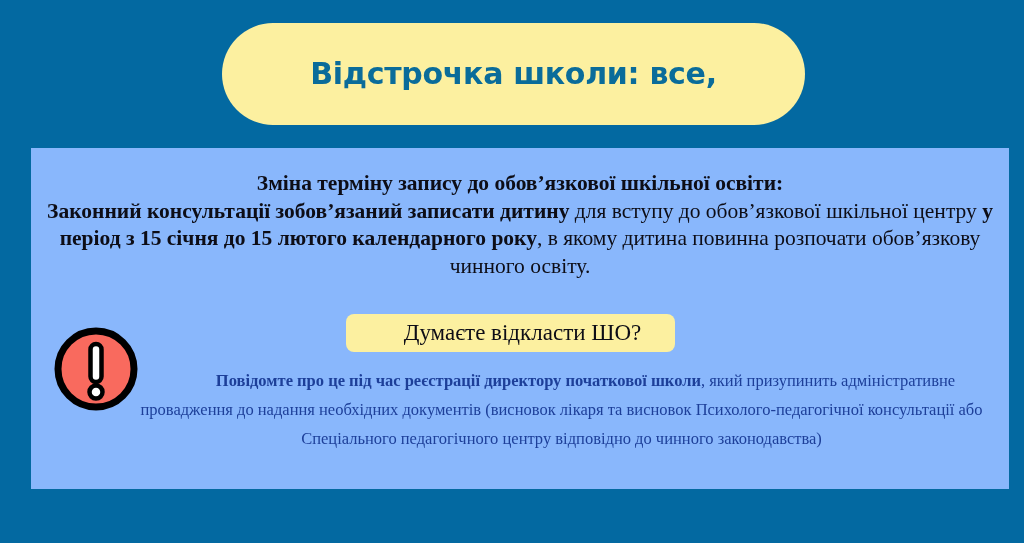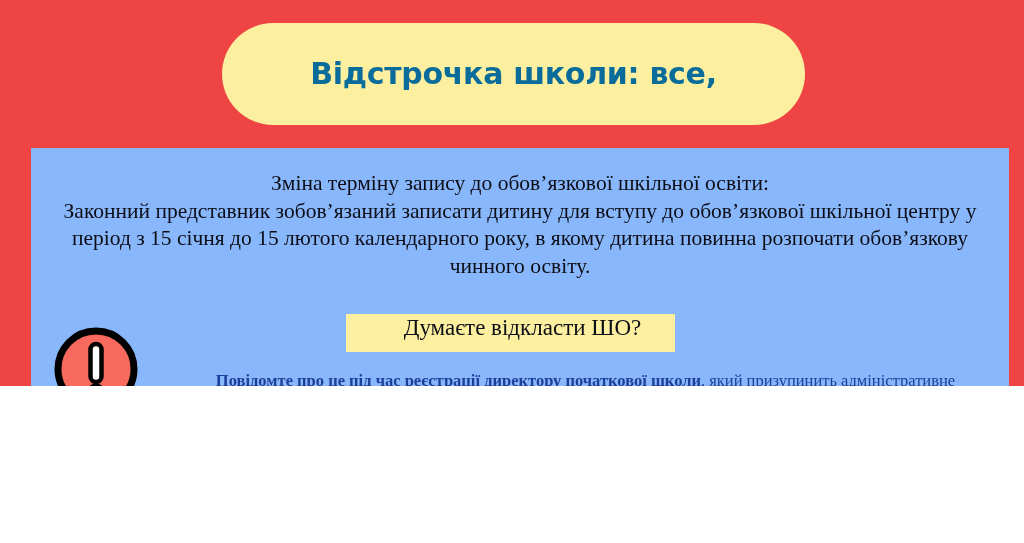--- a/index.html
+++ b/index.html
@@ -3,22 +3,22 @@
 <meta charset="utf-8">
 <style>
   html, body {
     margin: 0;
     padding: 0;
     background: #ffffff;
   }
   #infographic {
     position: relative;
     width: 1024px;
-    height: 386px;
-    background: #ef4444;
+    height: 543px;
+    background: #0369a1;
     overflow: hidden;
     font-family: "Liberation Serif", "DejaVu Serif", serif;
   }
 
   
   .title-pill {
     position: absolute;
     left: 222px;
     top: 23px;
     width: 583px;
@@ -57,34 +57,34 @@
     position: absolute;
     left: 10px;
     top: 22px;
     width: 958px;
     text-align: center;
     color: #0d0d16;
     font-size: 21.5px;
     line-height: 27.5px;
     font-family: "Liberation Serif", "DejaVu Serif", serif;
   }
-  .statement b { font-weight: normal; }
+  .statement b { font-weight: bold; }
   .statement .reg { font-weight: normal; }
 
   
   .question-pill {
     position: absolute;
     left: 315px;
     top: 166px;
     width: 329px;
     height: 38px;
     background: #fcf0a0;
-    border-radius: 0;
+    border-radius: 8px;
     display: flex;
-    align-items: flex-start;
+    align-items: center;
     justify-content: center;
     box-sizing: border-box;
     padding-left: 24px;
   }
   .question-pill span {
     color: #0d0d16;
     font-size: 23px;
     line-height: 28px;
     font-family: "Liberation Serif", "DejaVu Serif", serif;
     white-space: nowrap;
@@ -120,21 +120,21 @@
 <div id="infographic">
 
   <div class="title-pill">
     <div class="title-line">Відстрочка школи: все,</div>
   </div>
 
   <div class="panel">
 
     <div class="statement">
       <b>Зміна терміну запису до обов’язкової шкільної освіти:</b><br>
-      <b>Законний представник зобов’язаний записати дитину</b><span class="reg"> для вступу до обов’язкової шкільної центру </span><b>у період з 15 січня до 15 лютого календарного року</b><span class="reg">, в якому дитина повинна розпочати обов’язкову чинного освіту.</span>
+      <b>Законний консультації зобов’язаний записати дитину</b><span class="reg"> для вступу до обов’язкової шкільної центру </span><b>у період з 15 січня до 15 лютого календарного року</b><span class="reg">, в якому дитина повинна розпочати обов’язкову чинного освіту.</span>
     </div>
 
     <div class="warn-icon">
       <svg viewBox="0 0 88 88" width="88" height="88" xmlns="http://www.w3.org/2000/svg">
         <circle cx="44" cy="44" r="38" fill="#f96a5e" stroke="#000000" stroke-width="7"></circle>
         <rect x="38.5" y="19" width="11" height="38" rx="5.5" fill="#ffffff" stroke="#000000" stroke-width="4.5"></rect>
         <circle cx="44" cy="67" r="6.5" fill="#ffffff" stroke="#000000" stroke-width="4.5"></circle>
       </svg>
     </div>
 

